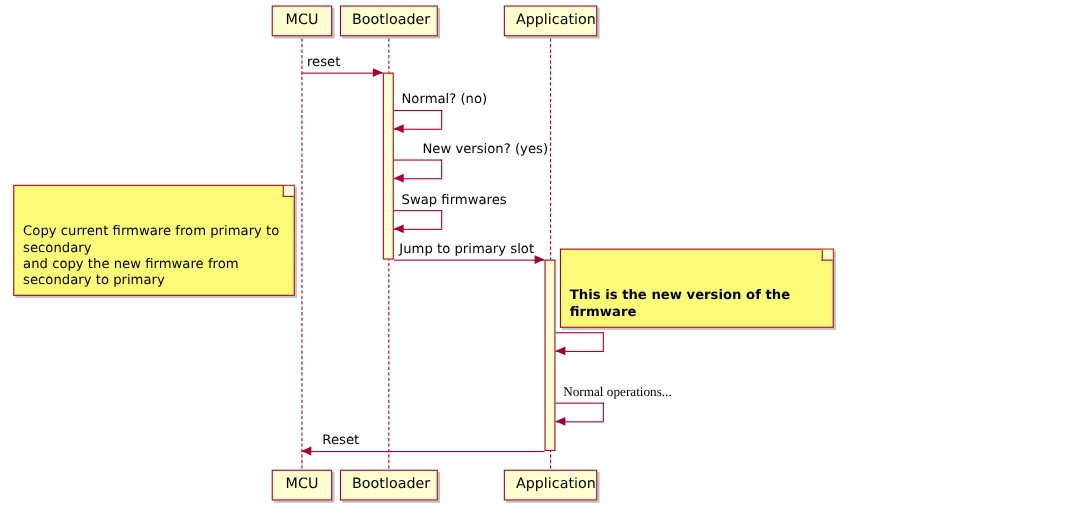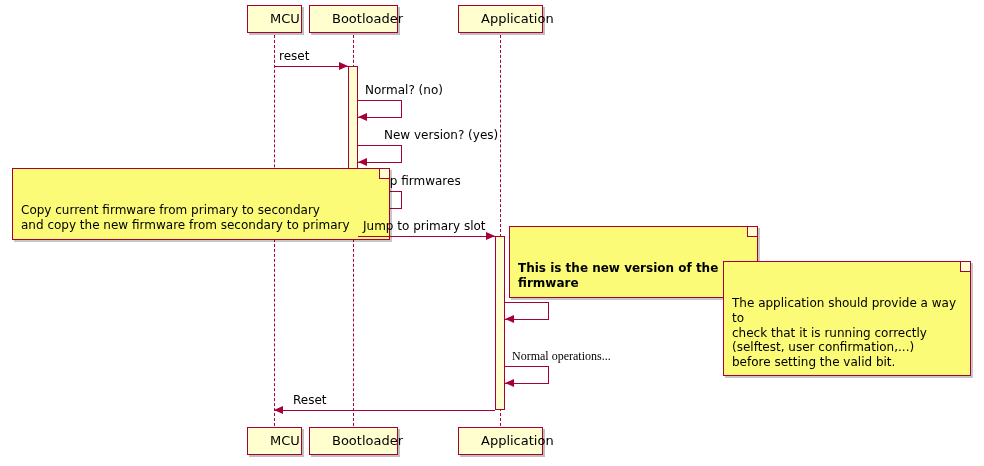--- a/index.html
+++ b/index.html
@@ -19,21 +19,21 @@
   }
   .participant {
     position: absolute;
     background: #FEFECE;
     border: 1px solid #A80036;
     box-shadow: 2px 2px 0px rgba(0,0,0,0.25);
     font-size: 13px;
     color: #000000;
     text-align: center;
     line-height: 1;
-    padding: 6px 10px 7px 22px;
+    padding: 6px 10px 7px 10px;
     box-sizing: border-box;
     white-space: nowrap;
   }
   .lifeline {
     position: absolute;
     width: 0;
     border-left: 1px dashed #A80036;
   }
   .activation {
     position: absolute;
@@ -167,21 +167,21 @@
   <div class="arrow-left" style="left:358px; top:158px;"></div>
 
   <div class="msg-label" style="left:365px; top:175px;">Swap firmwares</div>
   <div class="selfloop" style="left:358px; top:191px; width:44px; height:17px;">
     <div class="top" style="width:44px;"></div>
     <div class="right" style="left:43px; height:17px;"></div>
     <div class="bottom" style="top:17px; width:44px;"></div>
   </div>
   <div class="arrow-left" style="left:358px; top:204px;"></div>
 
-  <div class="note" style="left:12px; top:168px; width:378px;">
+  <div class="note" style="left:12px; top:168px; width:256px;">
     <span class="fold"></span>
     <span>Copy current firmware from primary to secondary
 and copy the new firmware from secondary to primary</span>
   </div>
 
   <div class="msg-line" style="left:358px; top:236px; width:137px;"></div>
   <div class="arrow-right" style="left:486px; top:232px;"></div>
   <div class="msg-label" style="left:363px; top:220px;">Jump to primary slot</div>
 
   <div class="note" style="left:509px; top:226px; width:249px;font-weight:bold;">
@@ -189,27 +189,20 @@
     <span>This is the new version of the firmware</span>
   </div>
 
   <div class="selfloop" style="left:505px; top:302px; width:44px; height:17px;">
     <div class="top" style="width:44px;"></div>
     <div class="right" style="left:43px; height:17px;"></div>
     <div class="bottom" style="top:17px; width:44px;"></div>
   </div>
   <div class="arrow-left" style="left:505px; top:315px;"></div>
 
-  <div class="note" style="left:723px; top:261px; width:248px;">
-    <span class="fold"></span>
-    <span>The application should provide a way to
-check that it is running correctly
-(selftest, user confirmation,...)
-before setting the valid bit.</span>
-  </div>
 
   <div class="msg-label" style="left:512px; top:350px;font-family:Liberation Serif, serif;">Normal operations...</div>
   <div class="selfloop" style="left:505px; top:366px; width:44px; height:17px;">
     <div class="top" style="width:44px;"></div>
     <div class="right" style="left:43px; height:17px;"></div>
     <div class="bottom" style="top:17px; width:44px;"></div>
   </div>
   <div class="arrow-left" style="left:505px; top:379px;"></div>
 
   <div class="msg-line" style="left:274px; top:410px; width:221px;"></div>

